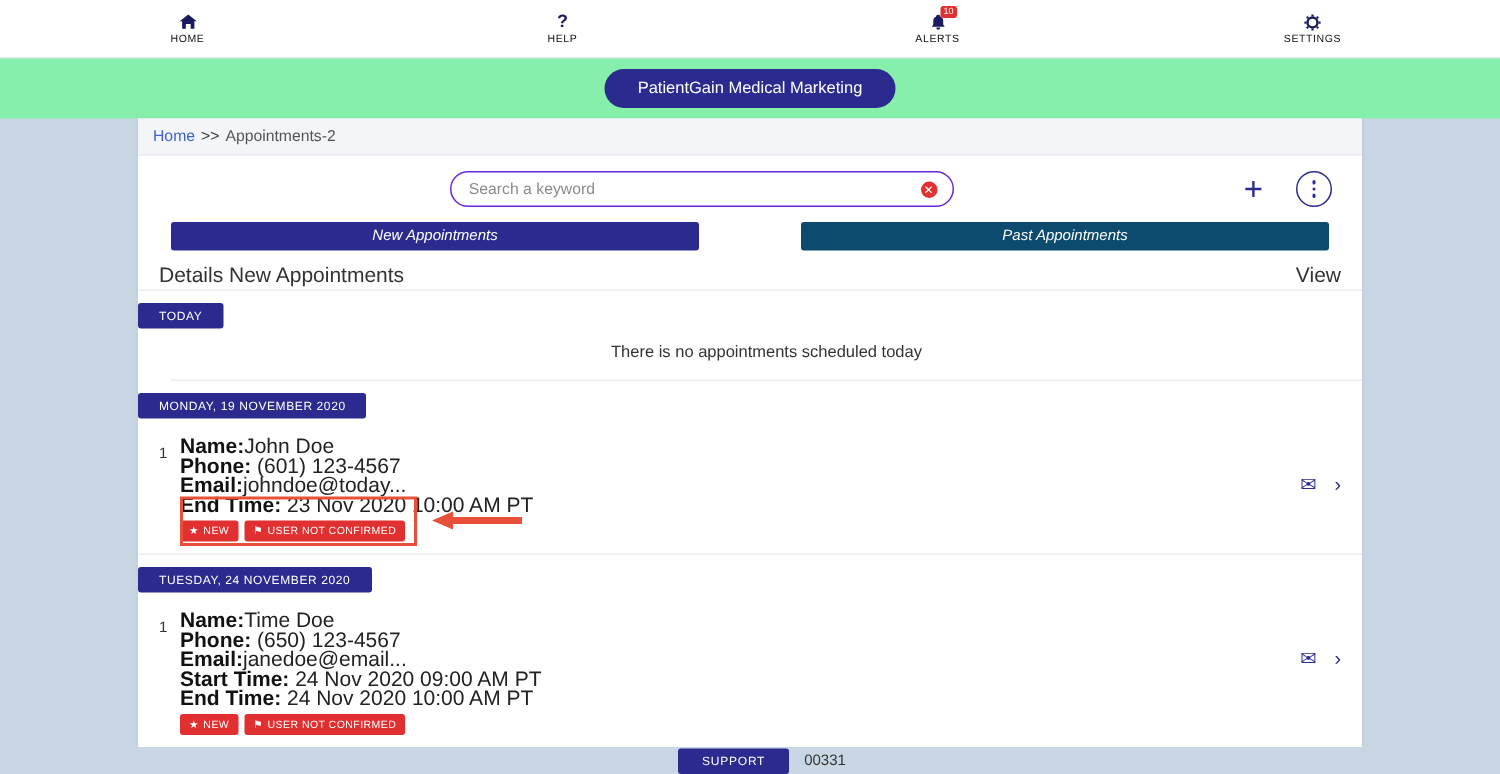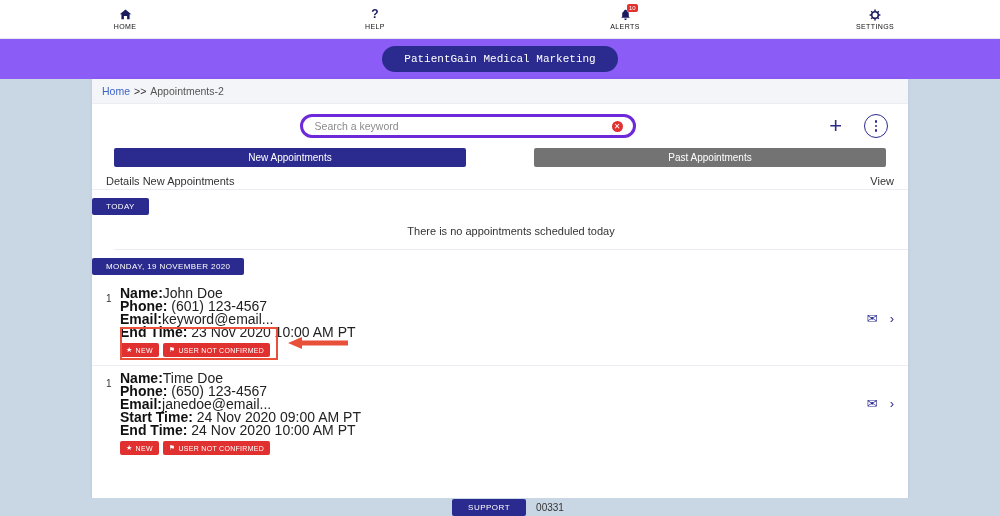--- a/index.html
+++ b/index.html
@@ -58,25 +58,24 @@
     color: #fff;
     font-size: 6px;
     line-height: 8px;
     padding: 0 2px;
     border-radius: 2px;
   }
 
   
   .brandband {
     height: 40px;
-    background: #8b5cf6;
-    display: flex;
-    align-items: center;
-    justify-content: center;
-    font-family: Liberation Mono, monospace;
+    background: #86efac;
+    display: flex;
+    align-items: center;
+    justify-content: center;
   }
   .brandpill {
     background: #2b2b8f;
     color: #ffffff;
     font-size: 11px;
     padding: 7px 22px;
     border-radius: 16px;
   }
 
   
@@ -113,21 +112,21 @@
     padding: 0 14px;
   }
   .searchwrap {
     flex: 1;
     display: flex;
     justify-content: center;
   }
   .searchbox {
     width: 336px;
     height: 24px;
-    border: 3px solid #6d28d9;
+    border: 1px solid #6d28d9;
     border-radius: 14px;
     display: flex;
     align-items: center;
     padding: 0 10px;
     box-sizing: border-box;
     background: #fff;
   }
   .searchbox input {
     flex: 1;
     border: 0;
@@ -171,40 +170,41 @@
     border-radius: 50%;
     display: block;
   }
 
   
   .tabs {
     display: flex;
     gap: 68px;
     padding: 0 22px;
     margin-bottom: 4px;
+    font-style: italic;
   }
   .tab {
     flex: 1;
     height: 19px;
     border-radius: 2px;
     color: #fff;
     font-size: 10px;
     display: flex;
     align-items: center;
     justify-content: center;
   }
   .tab.active { background: #2b2b8f; }
-  .tab.inactive { background: #737373; }
+  .tab.inactive { background: #0c4a6e; }
 
   
   .detailsrow {
     display: flex;
     justify-content: space-between;
     padding: 4px 14px 2px 14px;
-    font-size: 11px;
+    font-size: 14px;
     color: #333;
     border-bottom: 1px solid #ececf2;
   }
 
   
   .scrollbody {
     position: relative;
   }
   .daypill-row {
     display: flex;
@@ -421,21 +421,21 @@
     <div class="appt">
       <div class="appt-num">1</div>
       <div class="appt-info">
         <div class="infoline">
           <b>Name:</b><span>John Doe</span>
         </div>
         <div class="infoline">
           <b>Phone:</b> <span>(601) 123-4567</span>
         </div>
         <div class="infoline">
-          <b>Email:</b><span>keyword@email...</span>
+          <b>Email:</b><span>johndoe@today...</span>
         </div>
         <div class="infoline">
           <b>End Time:</b> <span>23 Nov 2020 10:00 AM PT</span>
         </div>
         <div class="tagrow">
           <span class="tag new">
             <span>★</span>
             <span>NEW</span>
           </span>
           <span class="tag unconfirmed">
@@ -450,20 +450,23 @@
           </svg>
         </div>
       </div>
       <div class="appt-actions">
         <span class="mail-icon">✉</span>
         <span class="chev">›</span>
       </div>
     </div>
 
     <div class="section-sep"></div>
+    <div class="daypill-row">
+      <div class="daypill">TUESDAY, 24 NOVEMBER 2020</div>
+    </div>
     <div class="appt">
       <div class="appt-num">1</div>
       <div class="appt-info">
         <div class="infoline">
           <b>Name:</b><span>Time Doe</span>
         </div>
         <div class="infoline">
           <b>Phone:</b> <span>(650) 123-4567</span>
         </div>
         <div class="infoline">

